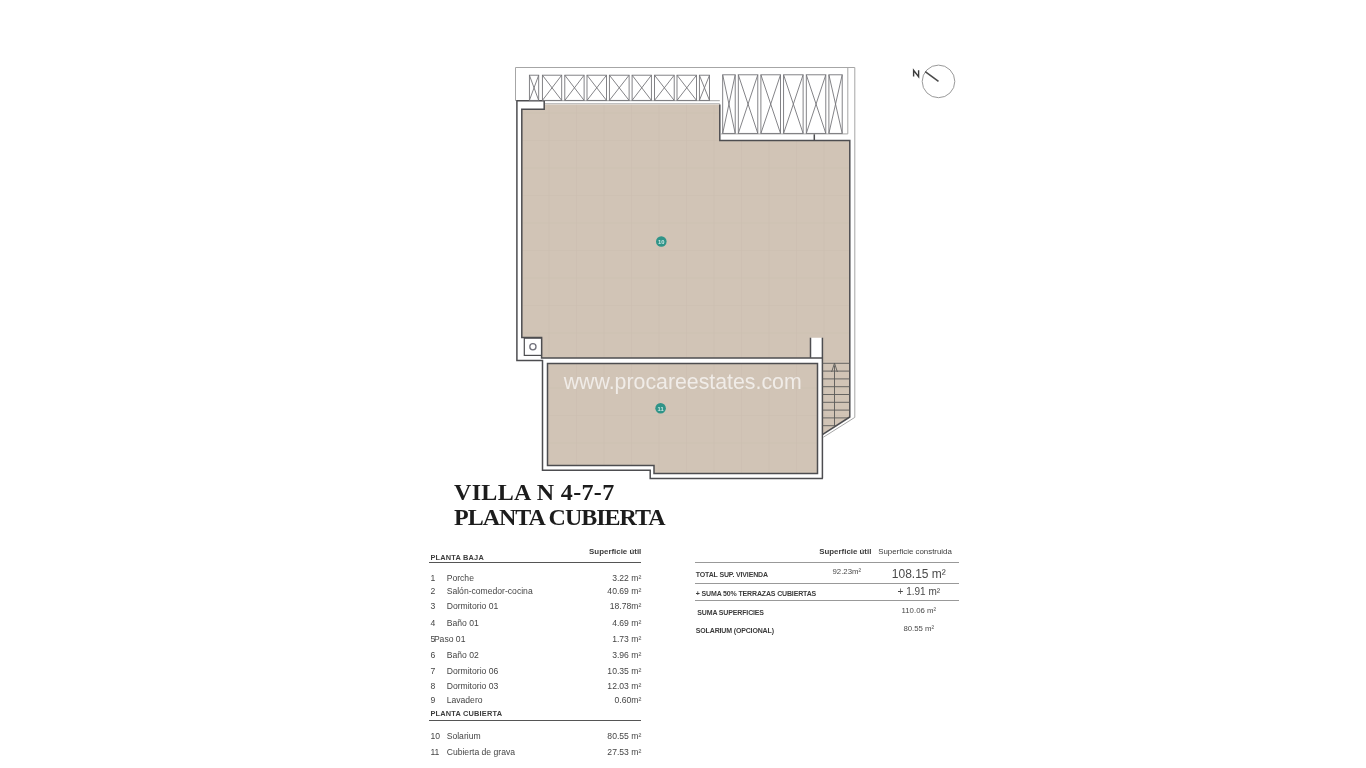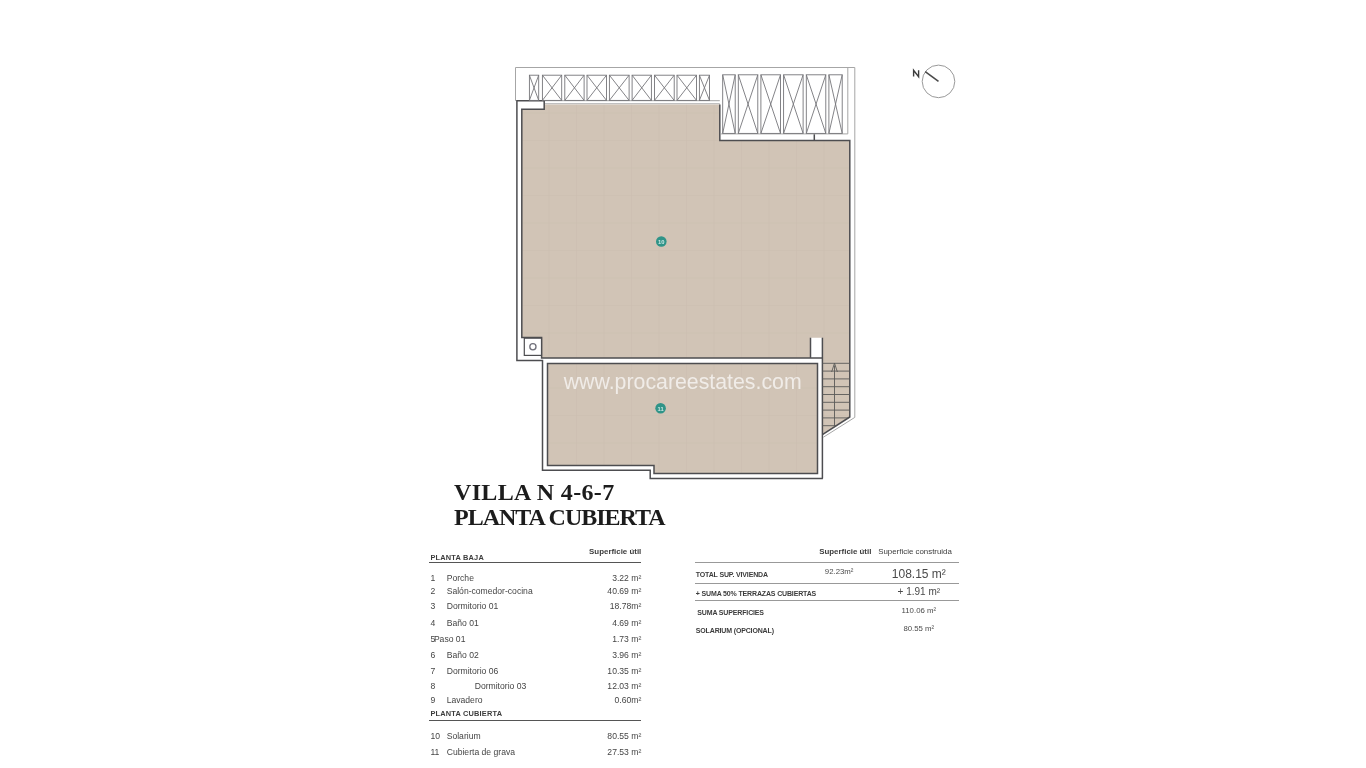--- a/index.html
+++ b/index.html
@@ -94,21 +94,21 @@
   <text x="661.3" y="243.7" text-anchor="middle" font-size="5.8" font-weight="bold" fill="rgba(235,248,246,0.85)" font-family="Liberation Sans, sans-serif">10</text>
 
   <circle cx="660.6" cy="408.3" r="5.3" fill="#2f9488"></circle>
   <text x="660.6" y="410.5" text-anchor="middle" font-size="5.8" font-weight="bold" fill="rgba(235,248,246,0.85)" font-family="Liberation Sans, sans-serif">11</text>
 
   <circle cx="938.5" cy="81.4" r="16.3" fill="none" stroke="#9a9a9a" stroke-width="1"></circle>
   <path d="M938.5,81.4 L925.2,71.6" stroke="#4a4a4a" stroke-width="1.6"></path>
   <path d="M913.6,76.6 V70.2 L918.6,76.6 V70.2" fill="none" stroke="#3c3c3c" stroke-width="1.4" stroke-linejoin="miter"></path>
 </svg>
 
-<div class="abs" style="left:454px;top:480px;font-family:'Liberation Serif',serif;font-weight:bold;font-size:24px;line-height:24.8px;color:#1c1c1c;"><span style="letter-spacing:0.35px;">VILLA N 4-6-7</span><br><span style="letter-spacing:-1px;">PLANTA CUBIERTA</span></div>
+<div class="abs" style="left:454px;top:480px;font-family:'Liberation Serif',serif;font-weight:bold;font-size:24px;line-height:24.8px;color:#1c1c1c;"><span style="letter-spacing:0.35px;">VILLA N 4-7-7</span><br><span style="letter-spacing:-1px;">PLANTA CUBIERTA</span></div>
 
 <div class="abs" style="left:428.9px;top:544px;width:212.4px;">
 
   <div class="abs" style="right:0;top:3px;font-size:7.9px;font-weight:bold;color:#3c3c3c;">Superficie útil</div>
   <div class="abs" style="left:1.5px;top:8.5px;font-size:7.4px;font-weight:bold;letter-spacing:0.2px;color:#3c3c3c;">PLANTA BAJA</div>
   <div class="abs" style="left:0;top:18px;width:212.4px;border-top:1px solid #555;"></div>
 
   <div class="abs tbl-sm" style="left:1.5px;top:28.5px;">1</div>
     <div class="abs tbl-sm" style="left:17.8px;top:28.5px;">Porche</div>
     <div class="abs tbl-sm" style="right:0;top:28.5px;">3.22 m²</div>
@@ -124,21 +124,21 @@
   <div class="abs tbl-sm" style="left:1.5px;top:89.5px;">5</div>
     <div class="abs tbl-sm" style="left:5px;top:89.5px;">Paso 01</div>
     <div class="abs tbl-sm" style="right:0;top:89.5px;">1.73 m²</div>
   <div class="abs tbl-sm" style="left:1.5px;top:106px;">6</div>
     <div class="abs tbl-sm" style="left:17.8px;top:106px;">Baño 02</div>
     <div class="abs tbl-sm" style="right:0;top:106px;">3.96 m²</div>
   <div class="abs tbl-sm" style="left:1.5px;top:121.5px;">7</div>
     <div class="abs tbl-sm" style="left:17.8px;top:121.5px;">Dormitorio 06</div>
     <div class="abs tbl-sm" style="right:0;top:121.5px;">10.35 m²</div>
   <div class="abs tbl-sm" style="left:1.5px;top:137px;">8</div>
-    <div class="abs tbl-sm" style="left:17.8px;top:137px;margin-left:28px;">Dormitorio 03</div>
+    <div class="abs tbl-sm" style="left:17.8px;top:137px;">Dormitorio 03</div>
     <div class="abs tbl-sm" style="right:0;top:137px;">12.03 m²</div>
   <div class="abs tbl-sm" style="left:1.5px;top:150.5px;">9</div>
     <div class="abs tbl-sm" style="left:17.8px;top:150.5px;">Lavadero</div>
     <div class="abs tbl-sm" style="right:0;top:150.5px;">0.60m²</div>
 
   <div class="abs" style="left:1.5px;top:164.5px;font-size:7.4px;font-weight:bold;letter-spacing:0.2px;color:#3c3c3c;">PLANTA CUBIERTA</div>
   <div class="abs" style="left:0;top:175.5px;width:212.4px;border-top:1px solid #555;"></div>
 
   <div class="abs tbl-sm" style="left:1.5px;top:187px;">10</div>
     <div class="abs tbl-sm" style="left:17.8px;top:187px;">Solarium</div>
@@ -148,21 +148,21 @@
     <div class="abs tbl-sm" style="right:0;top:203px;">27.53 m²</div>
 </div>
 
 <div class="abs" style="left:694.8px;top:544px;width:259px;">
   <div class="abs" style="left:124px;top:3px;width:53px;text-align:center;font-size:7.9px;font-weight:bold;color:#3c3c3c;white-space:nowrap;">Superficie útil</div>
   <div class="abs" style="left:183.4px;top:3px;font-size:7.9px;font-weight:normal;color:#3c3c3c;white-space:nowrap;">Superficie construida</div>
   <div class="abs" style="left:0;top:17.5px;width:264px;border-top:1px solid #999;"></div>
   <div class="abs" style="left:0;top:39px;width:264px;border-top:1px solid #999;"></div>
   <div class="abs" style="left:0;top:55.8px;width:264px;border-top:1px solid #999;"></div>
   <div class="abs" style="left:1px;top:27px;font-size:7px;font-weight:bold;letter-spacing:-0.15px;color:#3c3c3c;">TOTAL SUP. VIVIENDA</div>
-  <div class="abs" style="left:130px;top:23px;width:44px;font-size:7.8px;color:#4a4a4a;">92.23m²</div>
+  <div class="abs" style="left:130px;top:23px;width:44px;text-align:center;font-size:7.8px;color:#4a4a4a;">92.23m²</div>
   <div class="abs" style="left:192px;top:23px;width:64px;text-align:center;font-size:12px;color:#4a4a4a;">108.15 m²</div>
   <div class="abs" style="left:1px;top:46px;font-size:7px;font-weight:bold;letter-spacing:-0.15px;color:#3c3c3c;">+ SUMA 50% TERRAZAS CUBIERTAS</div>
   <div class="abs" style="left:192px;top:42px;width:64px;text-align:center;font-size:10px;color:#4a4a4a;">+ 1.91 m²</div>
   <div class="abs" style="left:2.5px;top:64.7px;font-size:7px;font-weight:bold;letter-spacing:-0.15px;color:#3c3c3c;">SUMA SUPERFICIES</div>
   <div class="abs" style="left:192px;top:62px;width:64px;text-align:center;font-size:7.8px;color:#4a4a4a;">110.06 m²</div>
   <div class="abs" style="left:1px;top:83.2px;font-size:7px;font-weight:bold;letter-spacing:-0.15px;color:#3c3c3c;">SOLARIUM (OPCIONAL)</div>
   <div class="abs" style="left:192px;top:80px;width:64px;text-align:center;font-size:7.8px;color:#4a4a4a;">80.55 m²</div>
 </div>
 
 </body></html>

